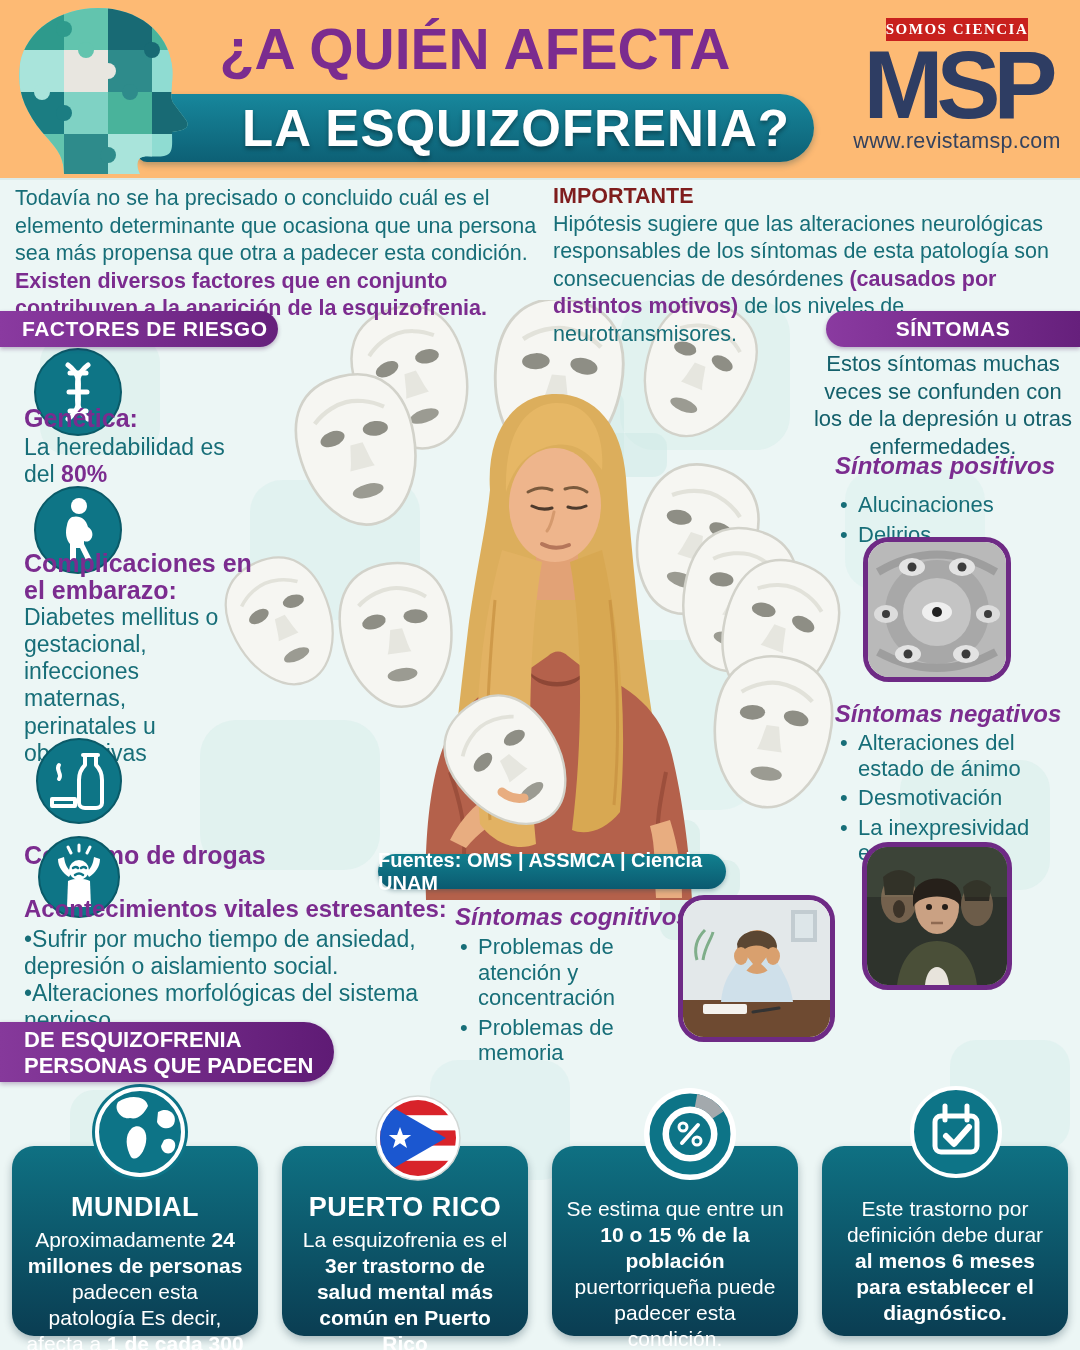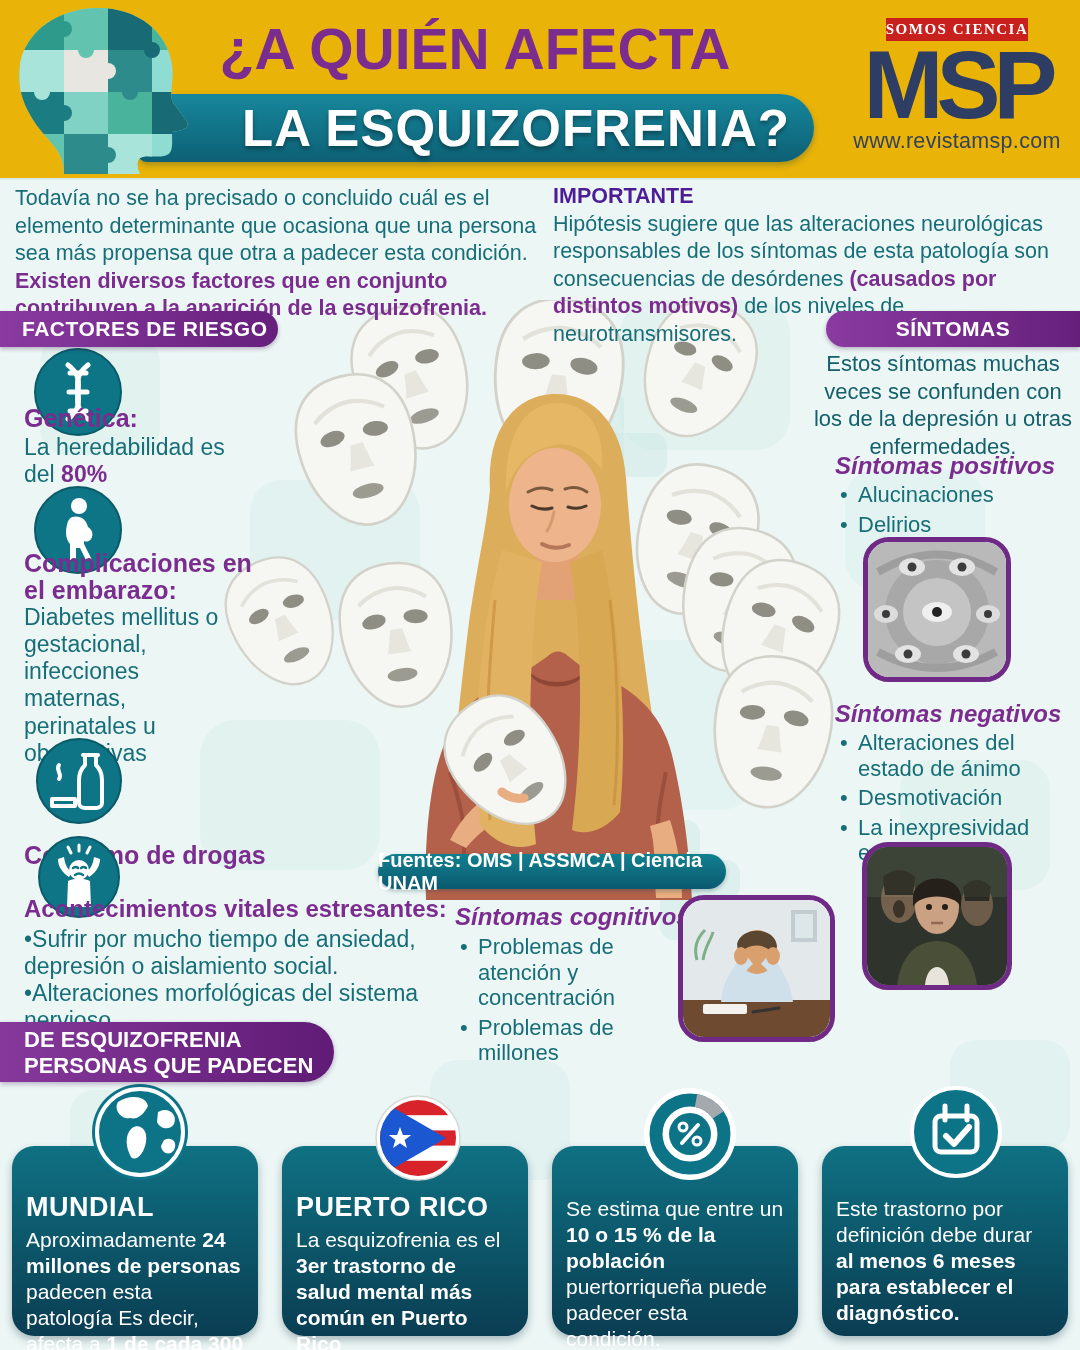--- a/index.html
+++ b/index.html
@@ -4,34 +4,34 @@
 <style>
   * { margin:0; padding:0; box-sizing:border-box; }
   body { background:#cfd8d7; font-family:"Liberation Sans", sans-serif; }
   .page { position:relative; width:1080px; height:1350px; margin:0 auto; background:#ecf6f5; overflow:hidden; }
 
   
   .deco { position:absolute; background:#d5edea; z-index:0; }
   .plusbar { position:absolute; background:#cfe9e5; border-radius:14px; }
 
   
-  .header { position:absolute; left:0; top:0; width:1080px; height:178px; background:#eab308; z-index:5; box-shadow:0 2px 0 #dcebe9; }
+  .header { position:absolute; left:0; top:0; width:1080px; height:178px; background:#fdba74; z-index:5; box-shadow:0 2px 0 #dcebe9; }
   .title1 { position:absolute; left:150px; top:16px; width:650px; text-align:center; font-size:57px; font-weight:bold; color:#7b2c8f; letter-spacing:0; z-index:6; }
   .banner-teal { position:absolute; left:138px; top:94px; width:676px; height:68px; border-radius:12px 46px 46px 12px; background:linear-gradient(180deg,#17879c,#0d6075); z-index:5; box-shadow:0 3px 6px rgba(10,60,75,.3); display:flex; align-items:center; justify-content:center; padding-left:80px; }
   .banner-teal span { font-size:51px; font-weight:bold; color:#ffffff; text-shadow:0 3px 4px rgba(0,0,0,.35); letter-spacing:1px; }
   .headpuzzle { position:absolute; left:6px; top:4px; z-index:7; }
   .brand { position:absolute; right:12px; top:18px; width:222px; text-align:center; z-index:6; }
   .brand .tagline { display:inline-block; background:#c8201d; color:#fff; font-family:"Liberation Serif", serif; font-weight:bold; font-size:15px; letter-spacing:1.5px; padding:3px 0; }
   .brand .msp { font-size:96px; line-height:.88; font-weight:bold; color:#2e3d63; letter-spacing:-7px; margin-top:2px; }
   .brand .url { font-size:21.5px; color:#34425e; margin-top:2px; letter-spacing:.3px; }
 
   
   .intro-left { position:absolute; left:15px; top:185px; width:528px; font-size:21.5px; line-height:1.28; color:#176e78; z-index:2; }
   .intro-right { position:absolute; left:553px; top:183px; width:520px; font-size:21.5px; line-height:1.28; color:#176e78; z-index:2; }
-  .intro-right .imp { color:#4c1d95; font-weight:bold; }
+  .intro-right .imp { color:#7f1d1d; font-weight:bold; }
   .b { font-weight:bold;margin-top:14px; }
   .intro-left .b, .intro-right .b { color:#7b2c8f; }
 
   
   .pill { position:absolute; height:36px; background:linear-gradient(90deg,#8a3aa0,#66207c); color:#fff; font-weight:bold; font-size:21px; letter-spacing:.5px; z-index:4; display:flex; align-items:center; box-shadow:0 2px 4px rgba(60,10,80,.3); }
   .pill-risk { left:0; top:311px; width:278px; border-radius:0 20px 20px 0; padding-left:22px; }
   .pill-sym { left:826px; top:311px; width:254px; border-radius:20px 0 0 20px; justify-content:center; }
 
   
   .icon-circle { position:absolute; z-index:2; }
@@ -47,21 +47,21 @@
 
   .photo-box { position:absolute; border:5px solid #6e2a85; border-radius:26px; overflow:hidden; z-index:3; background:#fff; }
 
   
   .fuentes { position:absolute; left:378px; top:854px; width:348px; height:35px; border-radius:18px; background:linear-gradient(180deg,#11808f,#0b5a70); color:#fff; font-weight:bold; font-size:20px; display:flex; align-items:center; justify-content:center; z-index:4; box-shadow:0 2px 4px rgba(10,60,75,.3); }
 
   
   .personas { position:absolute; left:0; top:1022px; width:334px; height:60px; border-radius:0 30px 30px 0; background:linear-gradient(90deg,#86399b,#5f1b75); color:#fff; font-weight:bold; font-size:22px; line-height:1.18; padding:5px 0 0 24px; z-index:4; box-shadow:0 2px 5px rgba(60,10,80,.3); }
 
   
-  .card { position:absolute; top:1146px; width:246px; height:190px; border-radius:22px; background:linear-gradient(180deg,#0f7183,#0a3d52); color:#fff; padding:46px 14px 0 14px; z-index:2; box-shadow:0 4px 8px rgba(8,40,55,.3); }
+  .card { position:absolute; top:1146px; width:246px; height:190px; border-radius:22px; background:linear-gradient(180deg,#0f7183,#0a3d52); color:#fff; text-align:center; padding:46px 14px 0 14px; z-index:2; box-shadow:0 4px 8px rgba(8,40,55,.3); }
   .card.notitle { padding-top:50px; }
   .card h3 { font-size:27px; font-weight:bold; letter-spacing:.5px; margin-bottom:4px; }
   .card p { font-size:21px; line-height:1.24; }
   .card .b { color:#ffffff; }
   .card-icon { position:absolute; z-index:3; }
 
   .center-art { position:absolute; left:150px; top:300px; z-index:1; }
 </style>
 </head>
 <body>
@@ -259,21 +259,21 @@
     </svg>
   </div>
   <div class="risk-h" style="top:896px;width:460px;font-size:24px">Acontecimientos vitales estresantes:</div>
   <div class="risk-t" style="top:926px;width:455px;font-size:23px">
     <div>•Sufrir por mucho tiempo de ansiedad, depresión o aislamiento social.</div>
     <div>•Alteraciones morfológicas del sistema nervioso</div>
   </div>
 
   <div class="sym-intro">Estos síntomas muchas veces se confunden con los de la depresión u otras enfermedades.</div>
   <div class="sym-h" style="left:830px;top:452px;width:230px;text-align:center">Síntomas positivos</div>
-  <ul class="sym-list" style="left:838px;top:482px;width:230px">
+  <ul class="sym-list" style="left:838px;top:492px;width:230px">
     <li>Alucinaciones</li>
     <li>Delirios</li>
   </ul>
 
   <div class="photo-box" style="left:863px;top:537px;width:148px;height:145px">
     <svg width="138" height="135" viewBox="0 0 138 135">
       <rect width="138" height="135" fill="#b9b9b9"></rect>
       <circle cx="69" cy="70" r="52" fill="#a8a8a8"></circle>
       <circle cx="69" cy="70" r="34" fill="#c4c4c4"></circle>
       <path d="M10,30 Q69,-5 128,30" stroke="#8c8c8c" stroke-width="8" fill="none" opacity=".6"></path>
@@ -327,21 +327,21 @@
         <path d="M64,76 L76,76" stroke="#8f6a52" stroke-width="2.5"></path>
       </g>
     </svg>
   </div>
 
   <div class="fuentes">Fuentes: OMS | ASSMCA | Ciencia UNAM</div>
 
   <div class="sym-h" style="left:455px;top:903px">Síntomas cognitivos</div>
   <ul class="sym-list" style="left:458px;top:934px;width:215px">
     <li>Problemas de atención y concentración</li>
-    <li>Problemas de millones</li>
+    <li>Problemas de memoria</li>
   </ul>
 
   <div class="photo-box" style="left:678px;top:895px;width:157px;height:147px">
     <svg width="147" height="137" viewBox="0 0 147 137">
       <rect width="147" height="137" fill="#e3e8ea"></rect>
       <rect x="108" y="10" width="26" height="32" fill="#c2ccd1"></rect>
       <rect x="112" y="14" width="18" height="24" fill="#dde6e9"></rect>
       <g stroke="#7fae8a" stroke-width="3" fill="none">
         <path d="M14,60 C10,46 16,36 22,30"></path>
           <path d="M20,60 C22,46 28,40 30,32"></path>

